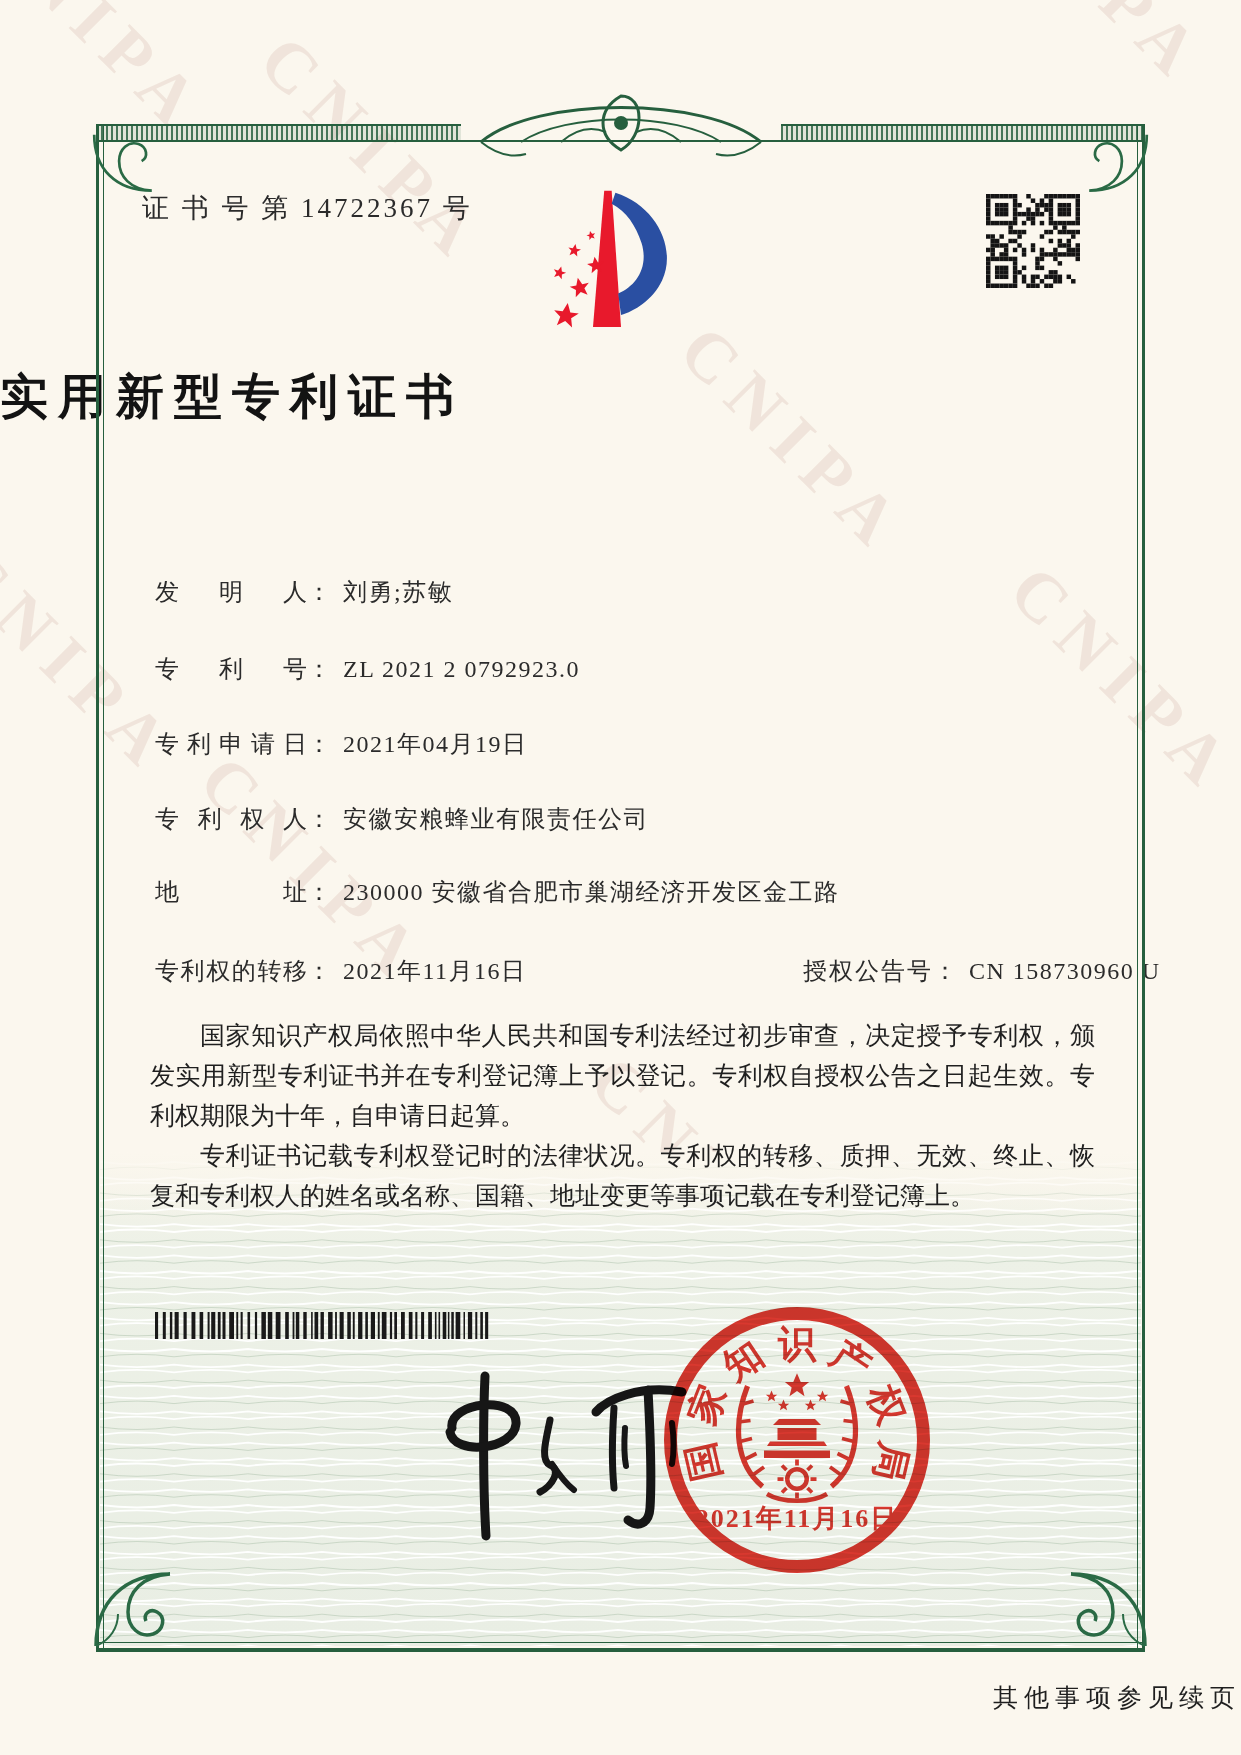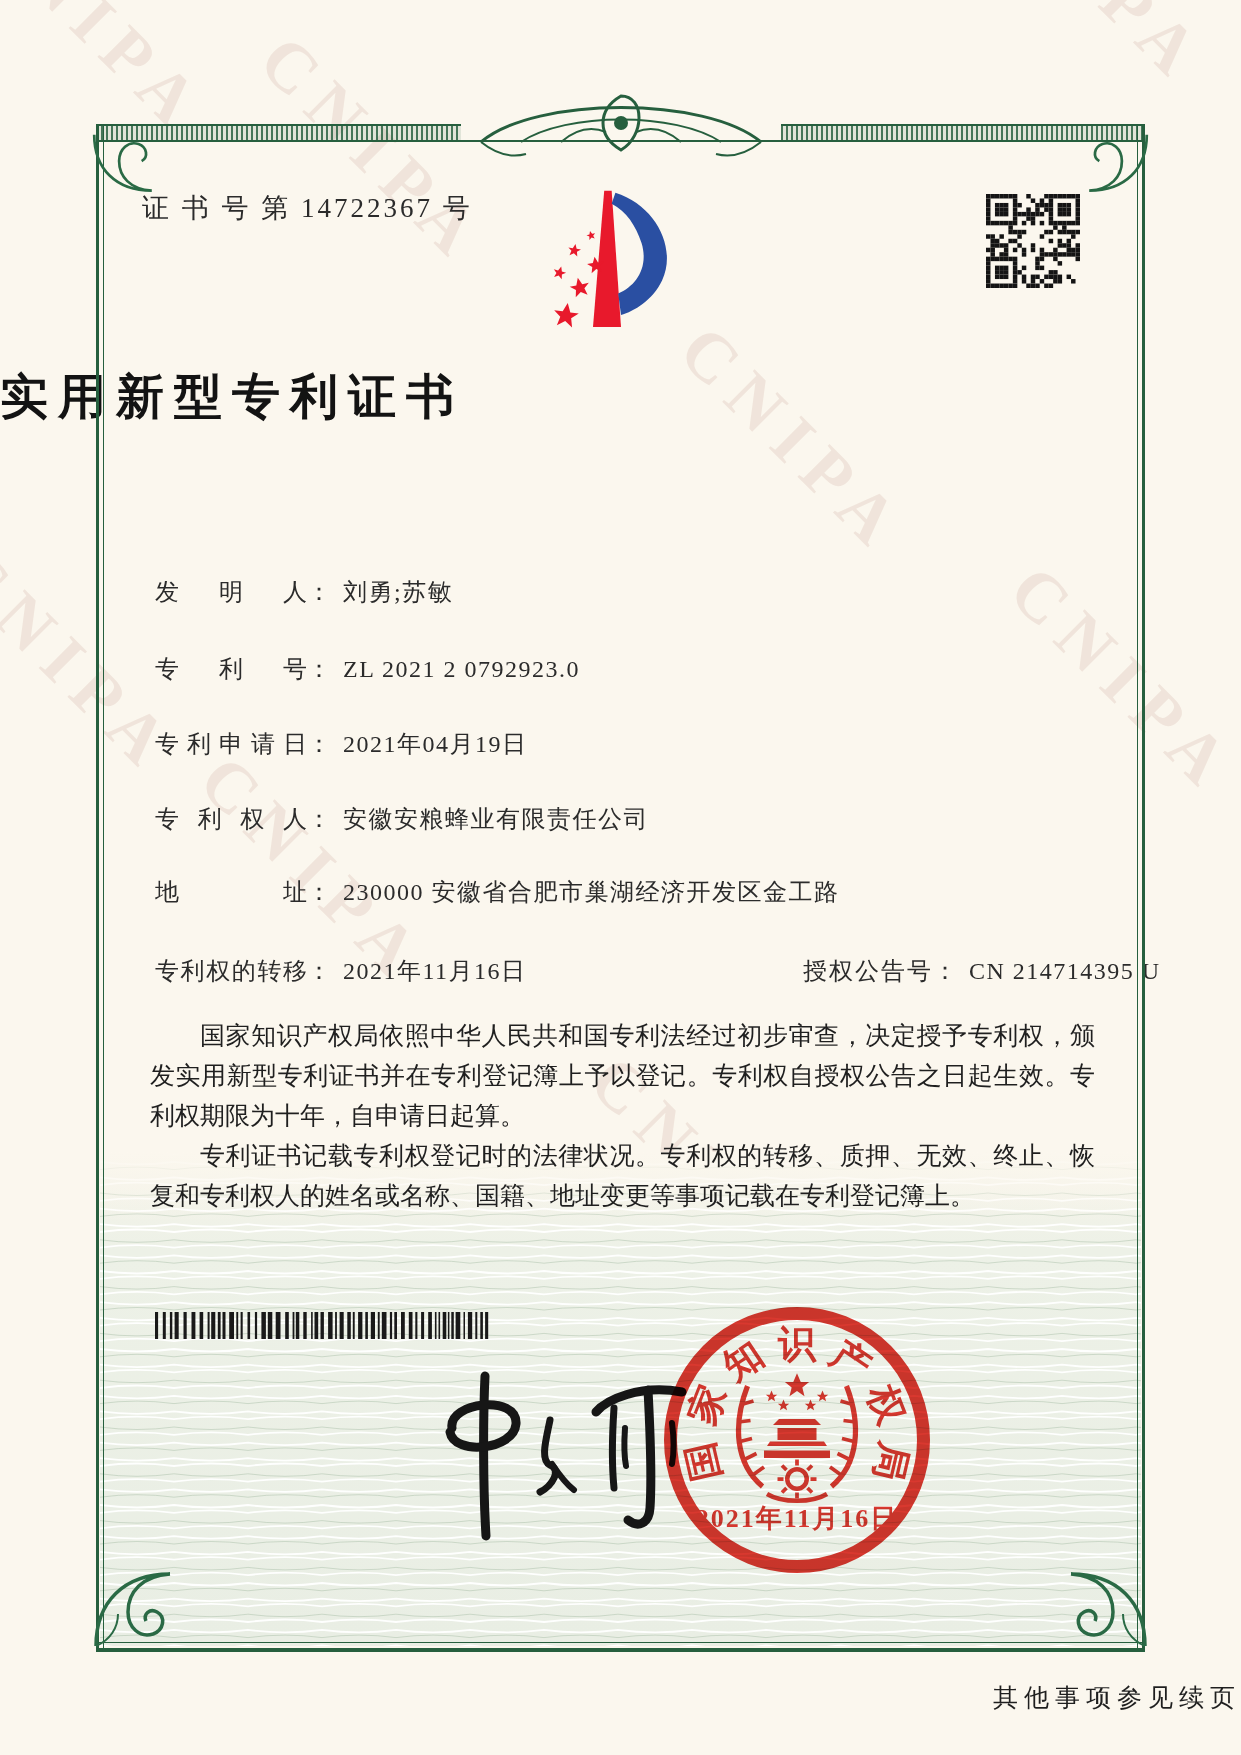--- a/index.html
+++ b/index.html
@@ -426,21 +426,21 @@
   <div class="fieldrow" style="top:803px">
     <span class="flabel">专利权人</span><span class="fcolon">：</span><span class="fvalue">安徽安粮蜂业有限责任公司</span>
   </div>
   <div class="fieldrow" style="top:876px">
     <span class="flabel">地址</span><span class="fcolon">：</span><span class="fvalue">230000 安徽省合肥市巢湖经济开发区金工路</span>
   </div>
 
   <div class="fieldrow" style="top:955px">
     <span class="flabel">专利权的转移</span><span class="fcolon">：</span><span class="fvalue">2021年11月16日</span>
     <span class="grant-right">
-      <span class="flabel">授权公告号</span><span class="fcolon">：</span><span class="fvalue">CN 214714395 U</span>
+      <span class="flabel">授权公告号</span><span class="fcolon">：</span><span class="fvalue">CN 158730960 U</span>
     </span>
   </div>
 
   <div class="paras">
     <p>国家知识产权局依照中华人民共和国专利法经过初步审查，决定授予专利权，颁发实用新型专利证书并在专利登记簿上予以登记。专利权自授权公告之日起生效。专利权期限为十年，自申请日起算。</p>
     <p>专利证书记载专利权登记时的法律状况。专利权的转移、质押、无效、终止、恢复和专利权人的姓名或名称、国籍、地址变更等事项记载在专利登记簿上。</p>
   </div>
 
   <svg class="barcode" id="barcode" width="336" height="27">
       <rect x="0.0" y="0" width="3.1" height="27" fill="#191919"></rect>

